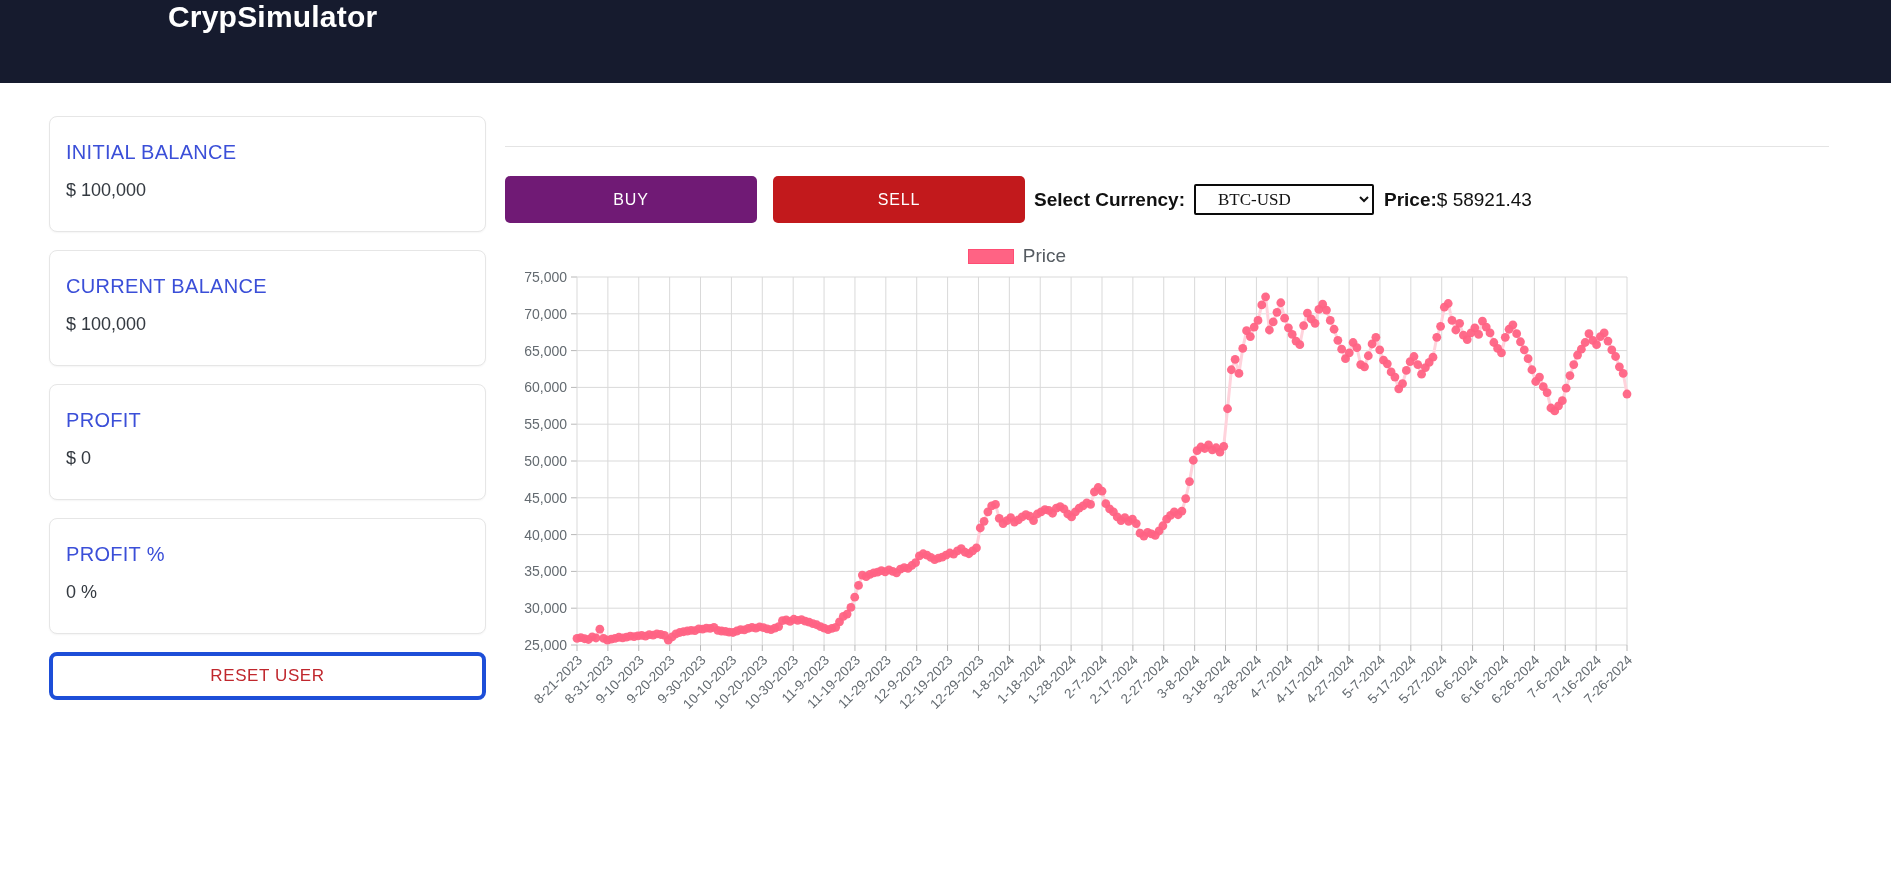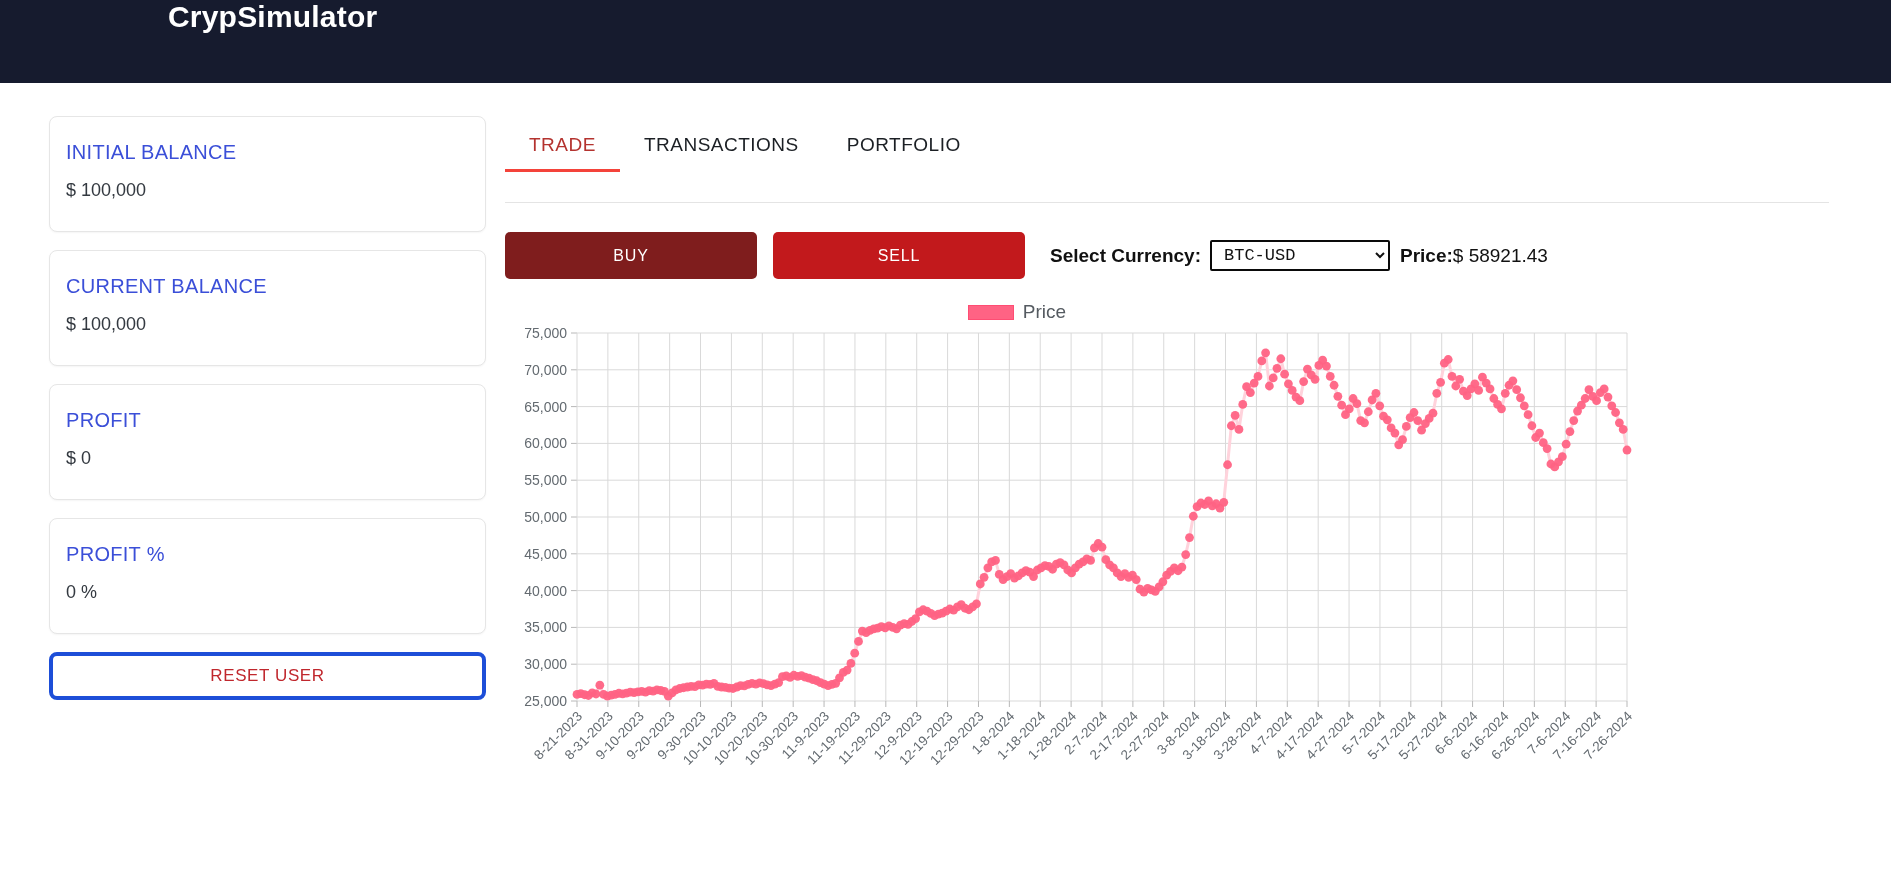--- a/index.html
+++ b/index.html
@@ -127,41 +127,41 @@
     width: 252px;
     height: 47px;
     border: none;
     border-radius: 5px;
     color: #fff;
     font-size: 16px;
     letter-spacing: .9px;
     cursor: pointer;
     font-family: "Liberation Sans", sans-serif;
   }
-  .btn-buy  { background: #7f1d1d; margin-right: 16px; }
-  .btn-sell { background: #c2191c; margin-right: 16px; }
+  .btn-buy  { background: #701a75; margin-right: 16px; }
+  .btn-sell { background: #c2191c; margin-right: 0; }
 
   .currency-label {
     font-size: 19px;
     font-weight: bold;
     color: #111;
     margin-left: 9px;
     margin-right: 9px;
     white-space: nowrap;
   }
   .currency-select {
     width: 180px;
     height: 31px;
     font-size: 17px;
-    font-family: Liberation Mono, monospace;
+    font-family: Liberation Serif, serif;
     border: 2px solid #0a0a0a;
     border-radius: 2px;
     background: #fff;
     color: #111;
-    padding-left: 8px;
+    padding-left: 18px;
   }
   .price-text {
     font-size: 19px;
     color: #111;
     margin-left: 10px;
     white-space: nowrap;
   }
   .price-text b { font-weight: bold; }
 
   
@@ -218,25 +218,20 @@
     <div class="stat-card">
       <div class="stat-card-title">PROFIT %</div>
       <div class="stat-card-value">0 %</div>
     </div>
 
     <button class="reset-button">RESET USER</button>
   </div>
 
   <div class="main">
 
-    <div class="tabs">
-      <button class="tab active">TRADE</button>
-      <button class="tab">TRANSACTIONS</button>
-      <button class="tab">PORTFOLIO</button>
-    </div>
     <div class="tab-divider"></div>
 
     <div class="trade-controls">
       <button class="btn-trade btn-buy">BUY</button>
       <button class="btn-trade btn-sell">SELL</button>
       <span class="currency-label">Select Currency:</span>
       <select class="currency-select">
         <option>BTC-USD</option>
       </select>
       <span class="price-text"><b>Price:</b><span>$ 58921.43</span></span>

